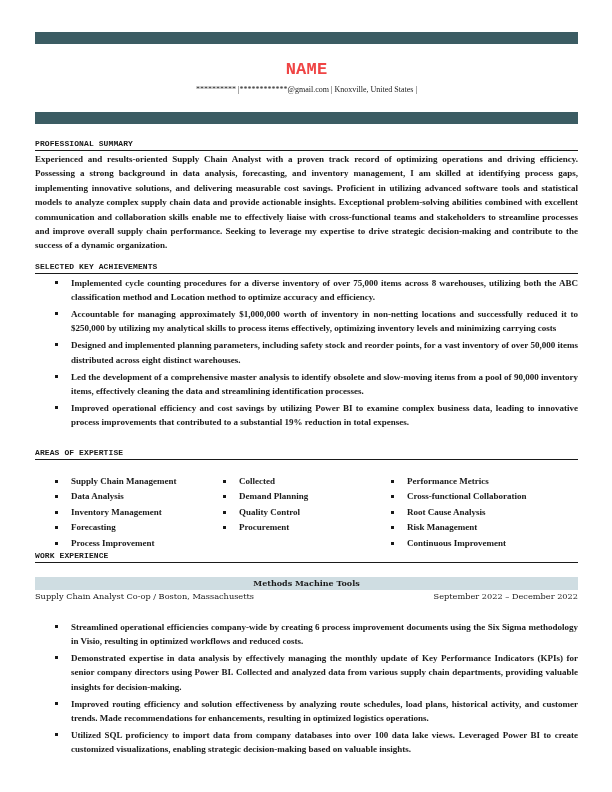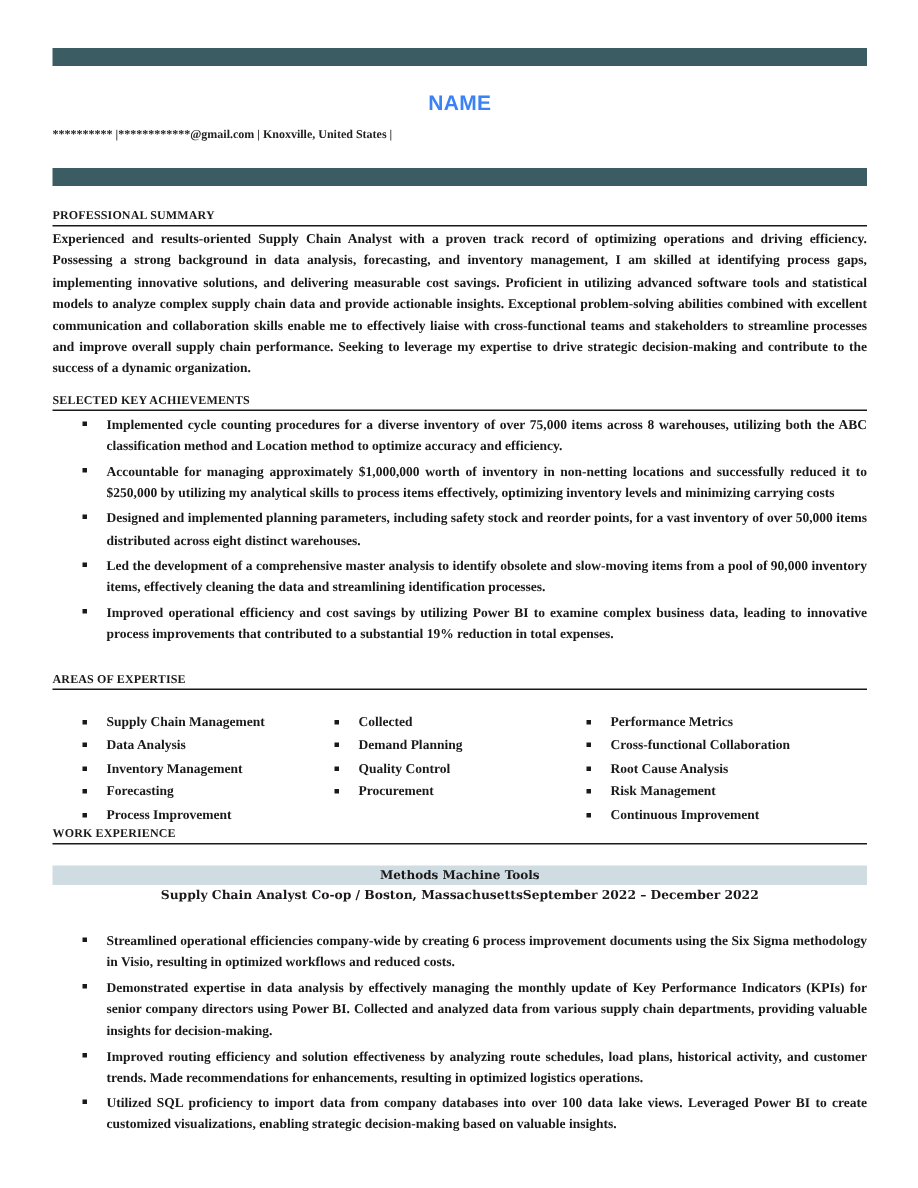--- a/index.html
+++ b/index.html
@@ -2,40 +2,40 @@
 <html><head>
   <meta charset="utf-8">
   <style>
     * { box-sizing: border-box; margin: 0; padding: 0; }
     html, body { width: 612px; height: 792px; background: #ffffff; overflow: hidden; }
     body { font-family: "DejaVu Serif", "Liberation Serif", serif; color: #1a1a1a; position: relative; }
     .bar { position: absolute; left: 35px; width: 543px; height: 12px; background: #3b5c63; }
     .bar.top { top: 32px; }
     .bar.mid { top: 112px; }
     .name { position: absolute; top: 60px; left: 35px; width: 543px; text-align: center;
-            font-family: Liberation Sans, sans-serif; font-weight: bold; font-size: 14px; color: #3b82f6; letter-spacing: 0.2px; }
-    .contact { position: absolute; top: 85px; left: 35px; width: 543px; text-align: left;
-               font-size: 8px; font-weight: bold; color: #222; font-family: "Liberation Serif", serif; }
+            font-family: Liberation Mono, monospace; font-weight: bold; font-size: 17px; color: #ef4444; letter-spacing: 0.2px; }
+    .contact { position: absolute; top: 85px; left: 35px; width: 543px; text-align: center;
+               font-size: 8px; font-weight: normal; color: #222; font-family: "Liberation Serif", serif; }
     .section { position: absolute; left: 35px; width: 543px; }
-    .sec-title { font-family: Liberation Serif, serif; font-weight: bold; font-size: 8px; color: #1a1a1a;
+    .sec-title { font-family: Liberation Mono, monospace; font-weight: bold; font-size: 8px; color: #1a1a1a;
                  padding-bottom: 2px; border-bottom: 1px solid #1a1a1a; letter-spacing: 0.1px; }
     .para { font-family: "Liberation Serif", serif; font-size: 9px; font-weight: bold; line-height: 14.4px;
             text-align: justify; color: #1a1a1a; margin-top: 1px; }
     ul.bullets { list-style: none; margin-top: 2px; }
     ul.bullets li { position: relative; padding-left: 36px; font-family: "Liberation Serif", serif;
                     font-size: 9px; font-weight: bold; line-height: 14.2px; text-align: justify; margin-bottom: 2.8px; color: #1a1a1a; }
     ul.bullets li .dot { position: absolute; left: 20px; top: 5px; width: 3px; height: 3px; background: #1a1a1a; }
     .grid { display: grid; grid-template-columns: 168px 168px 207px; margin-top: 14px; }
     .grid ul { list-style: none; }
     .grid li { position: relative; padding-left: 36px; font-family: "Liberation Serif", serif; font-size: 9px;
                font-weight: bold; line-height: 15.4px; color: #1a1a1a; }
     .grid li .dot { position: absolute; left: 20px; top: 6px; width: 3px; height: 3px; background: #1a1a1a; }
     .company-band { background: #cfdde2; text-align: center; font-family: "DejaVu Serif", serif; font-weight: bold;
                     font-size: 8px; height: 13px; line-height: 13px; margin-top: 14px; }
-    .role-row { display: flex; justify-content: center; font-family: "DejaVu Serif", serif; font-weight: bold;
+    .role-row { display: flex; justify-content: space-between; font-family: "DejaVu Serif", serif; font-weight: normal;
                 font-size: 8.2px; line-height: 13px; }
   </style>
 </head>
 <body>
 
 <div class="bar top"></div>
 <div class="name">NAME</div>
 <div class="contact">********** |************@gmail.com | Knoxville, United States |</div>
 <div class="bar mid"></div>
 

